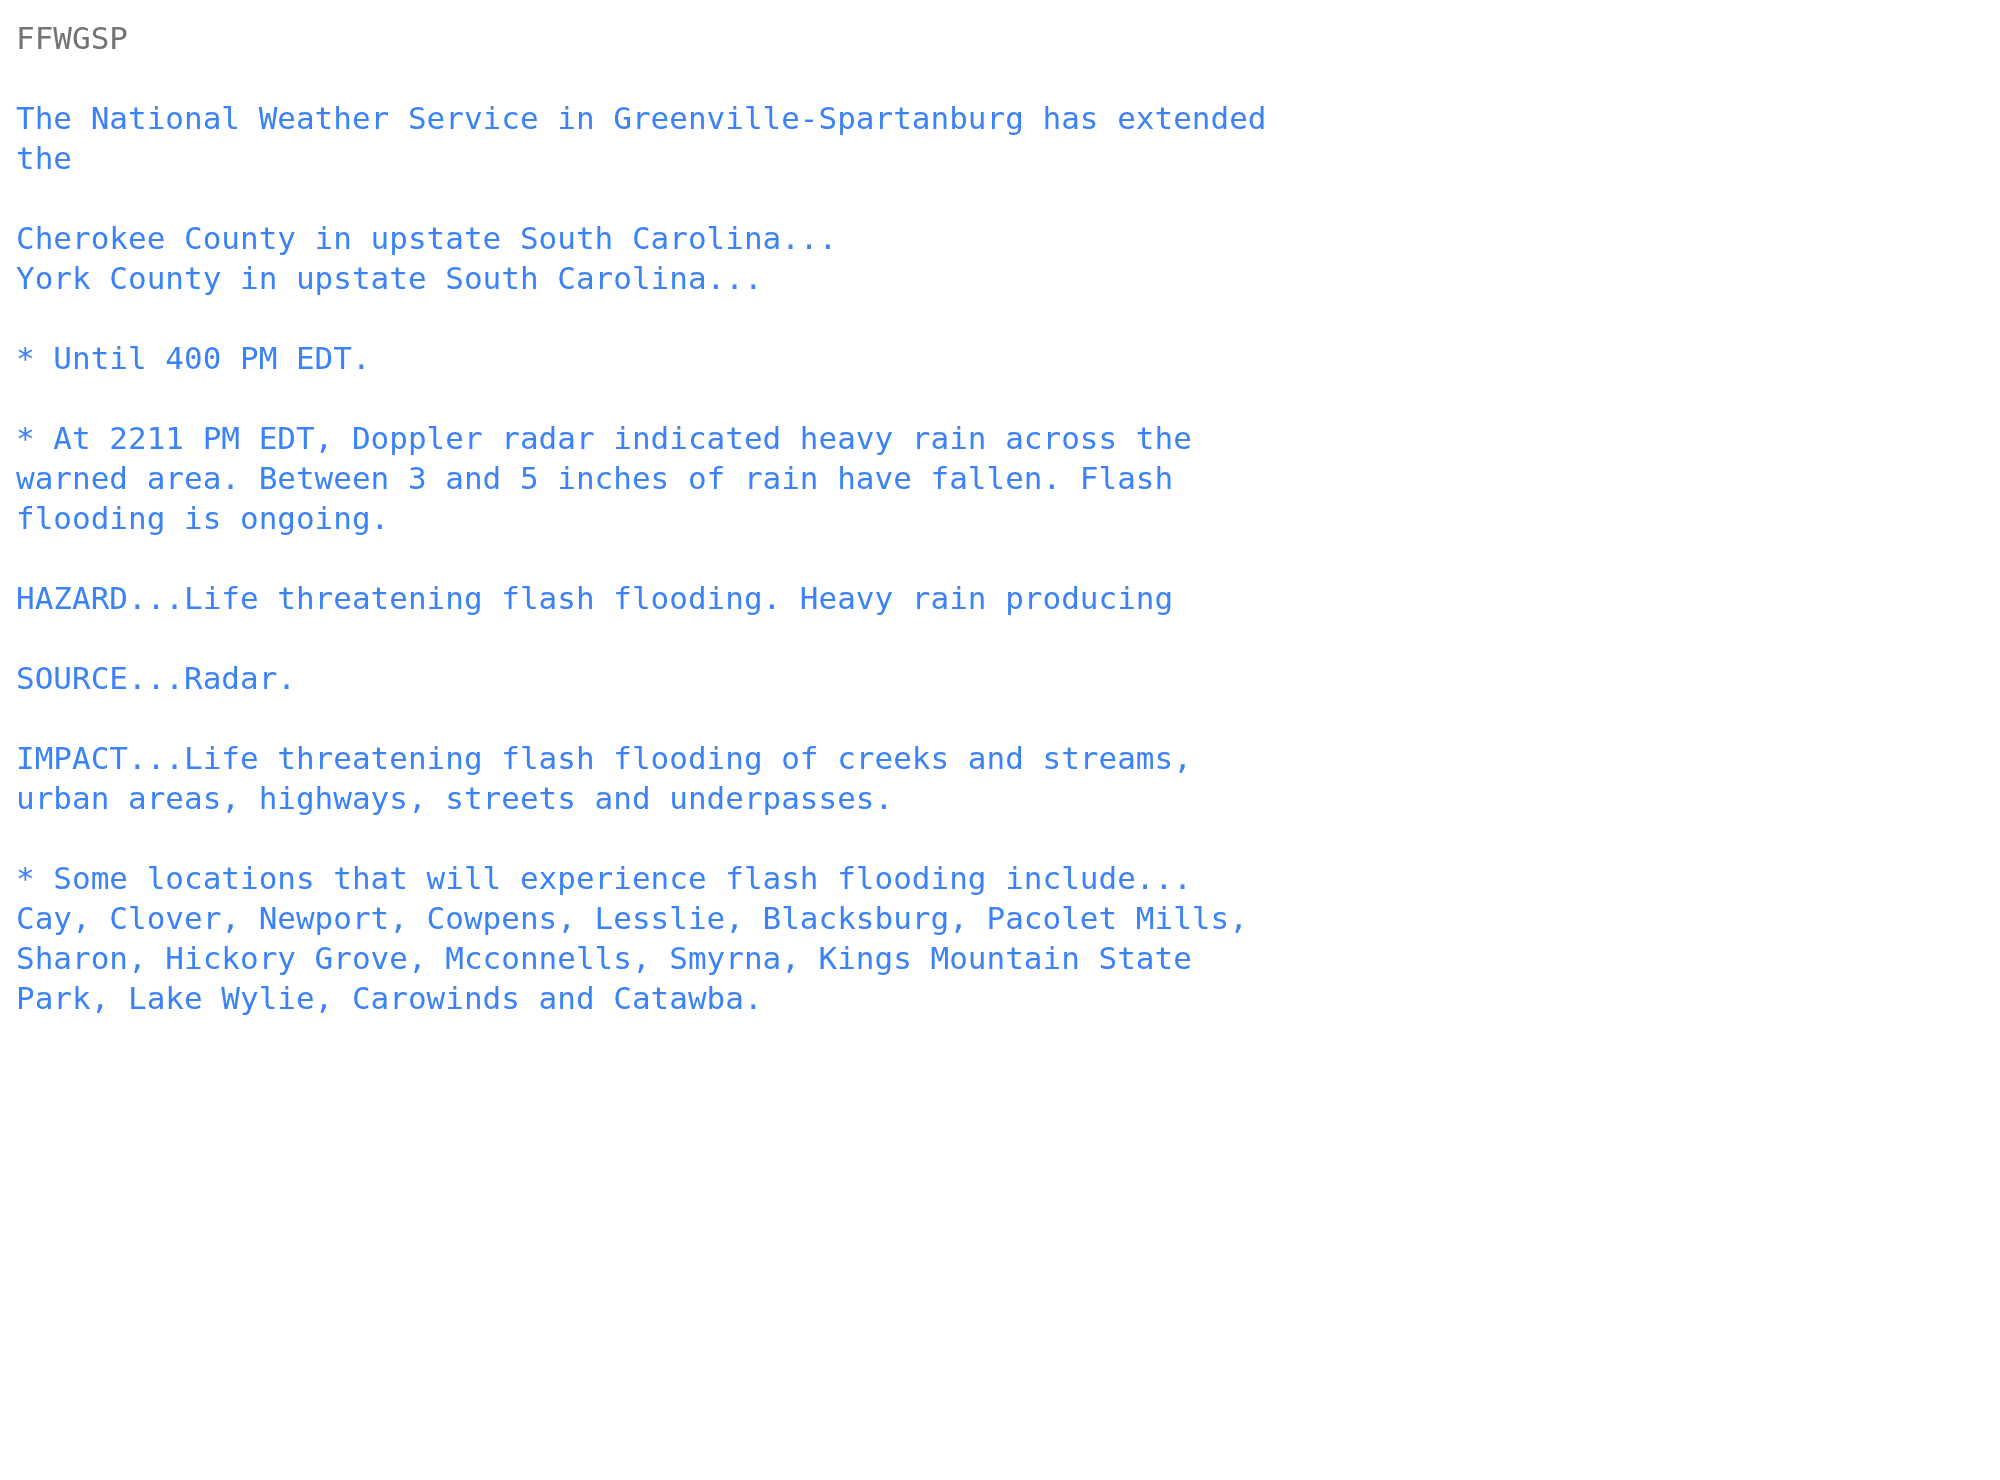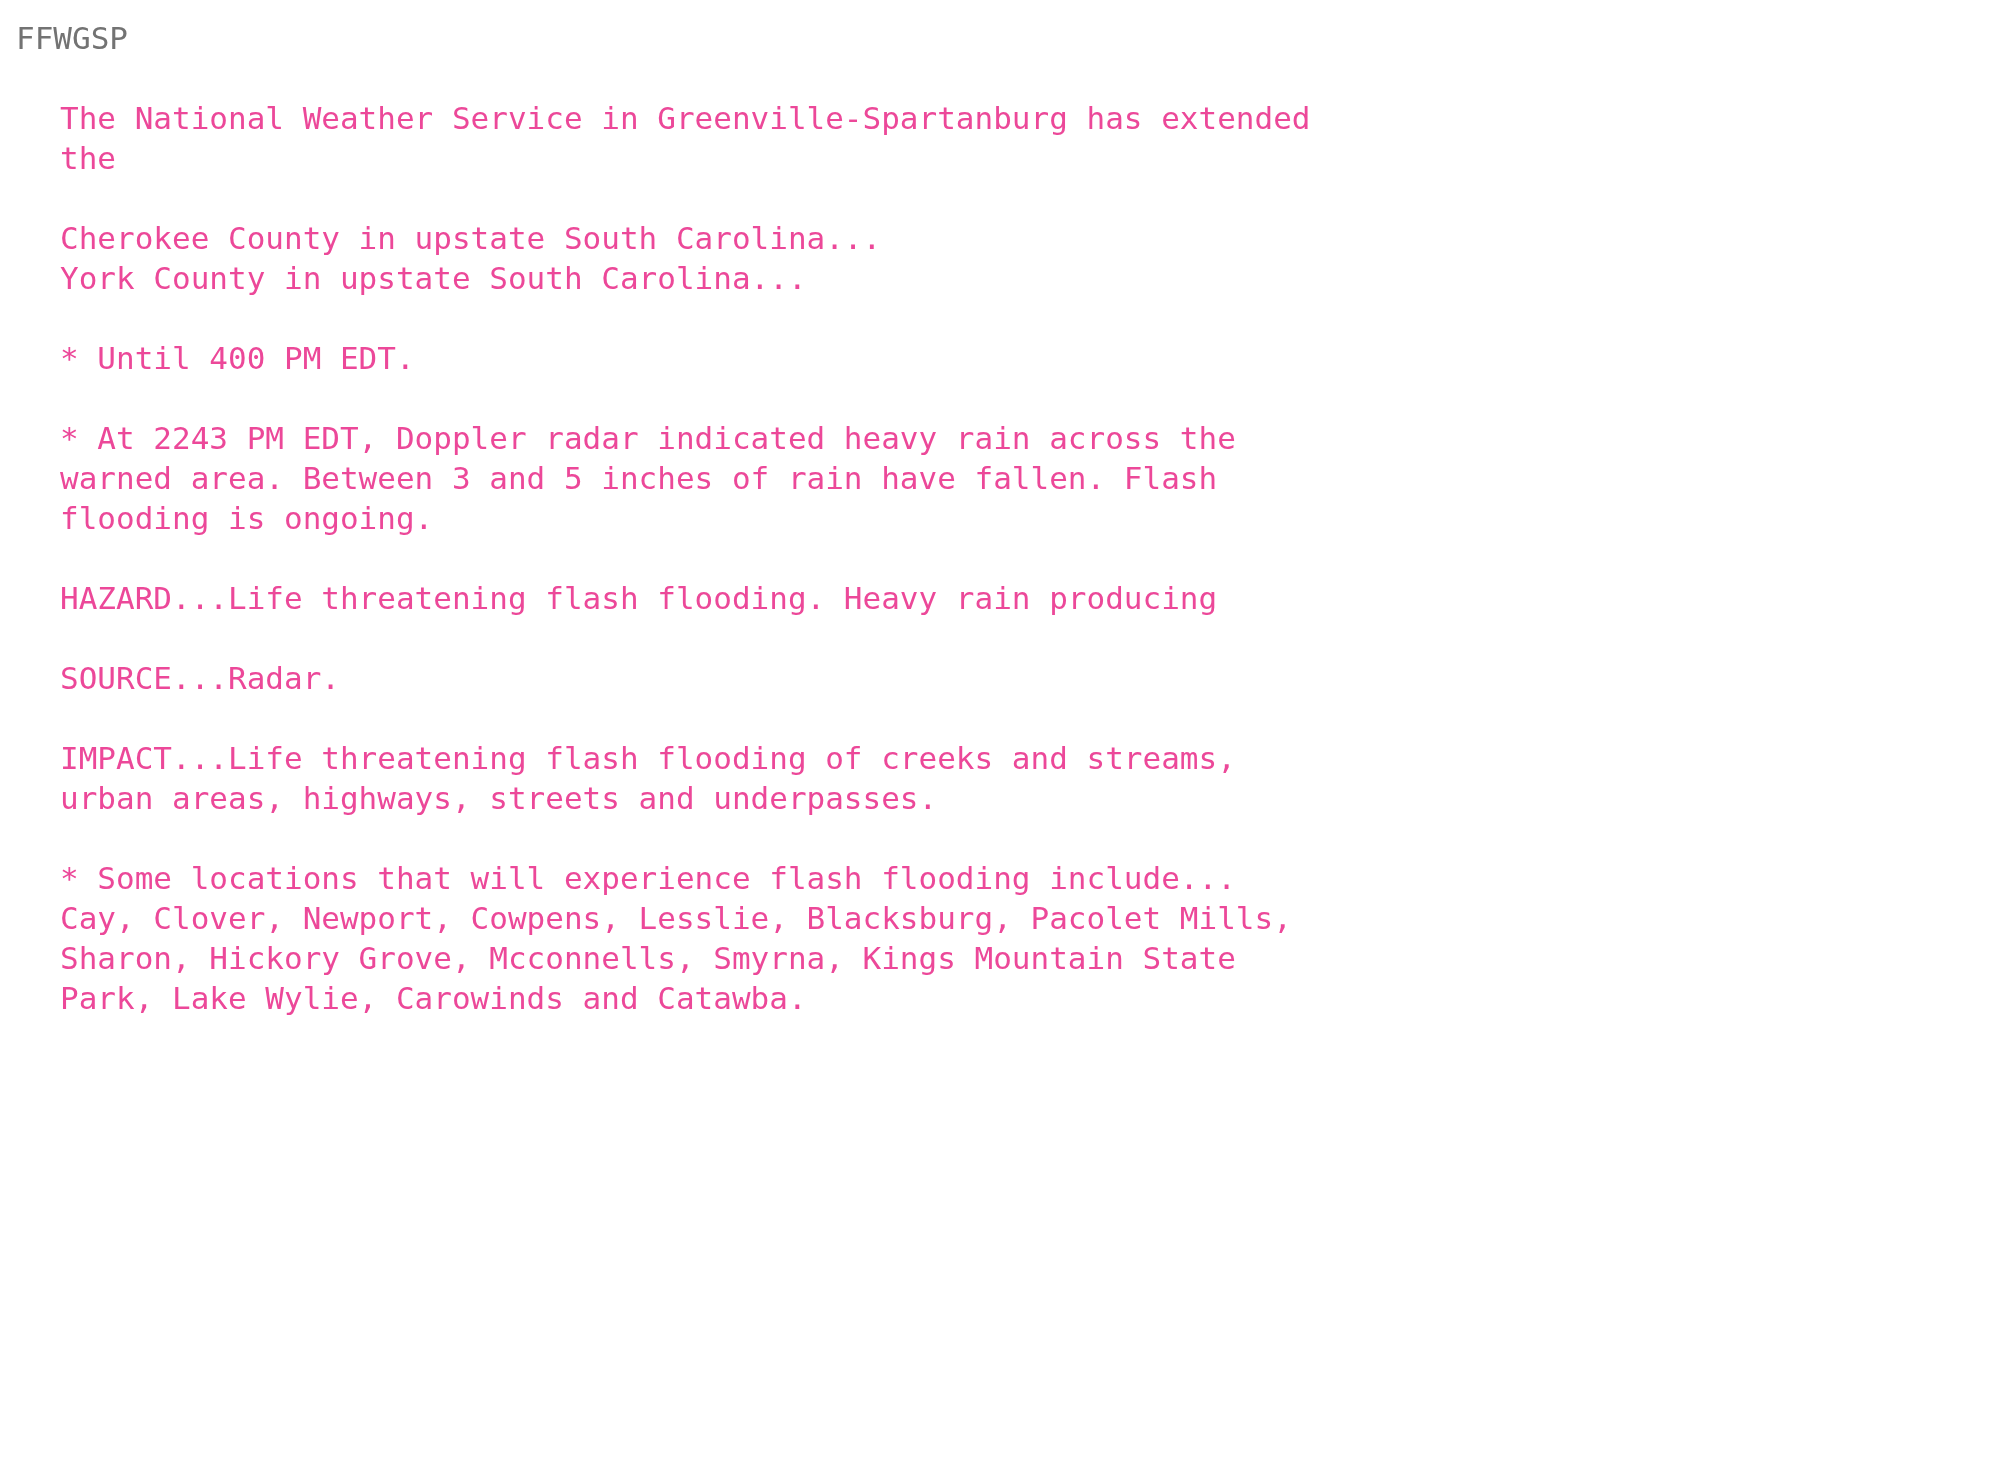--- a/index.html
+++ b/index.html
@@ -20,22 +20,21 @@
     padding: 18px 0 0 16px;
     box-sizing: border-box;
   }
   .line {
     font-size: 31px;
     line-height: 40px;
     height: 40px;
     white-space: pre;
     letter-spacing: 0px;
     font-weight: 400;
-    color: #ec4899;
-    margin-left: 44px;
+    color: #3b82f6;
   }
   .line.blank {
     height: 40px;
   }
   .product-id {
     font-size: 31px;
     line-height: 40px;
     height: 40px;
     white-space: pre;
     font-weight: 400;
@@ -58,21 +57,21 @@
 
   <div class="line">Cherokee County in upstate South Carolina...</div>
   <div class="line">York County in upstate South Carolina...</div>
 
   <div class="line blank"></div>
 
   <div class="line">* Until 400 PM EDT.</div>
 
   <div class="line blank"></div>
 
-  <div class="line">* At 2243 PM EDT, Doppler radar indicated heavy rain across the</div>
+  <div class="line">* At 2211 PM EDT, Doppler radar indicated heavy rain across the</div>
   <div class="line">warned area. Between 3 and 5 inches of rain have fallen. Flash</div>
   <div class="line">flooding is ongoing.</div>
 
   <div class="line blank"></div>
 
   <div class="line">HAZARD...Life threatening flash flooding. Heavy rain producing</div>
 
   <div class="line blank"></div>
 
   <div class="line">SOURCE...Radar.</div>

